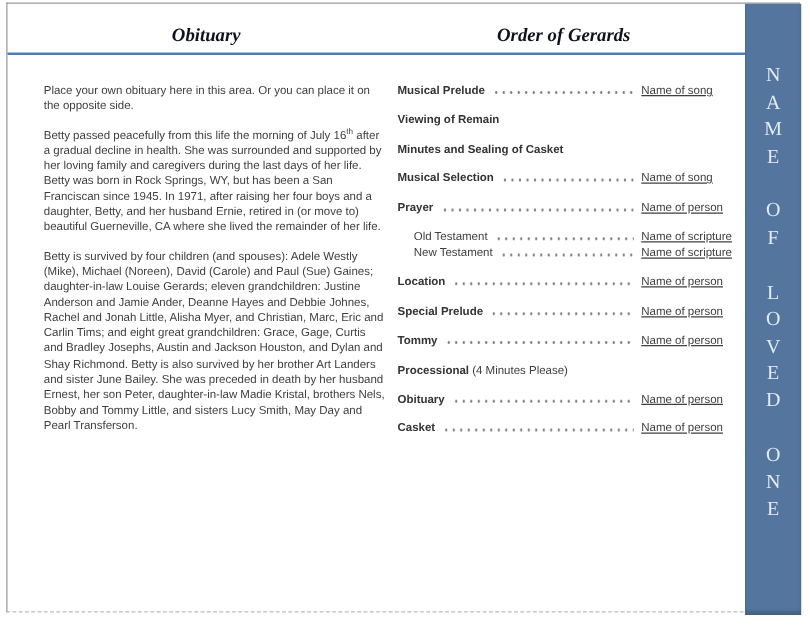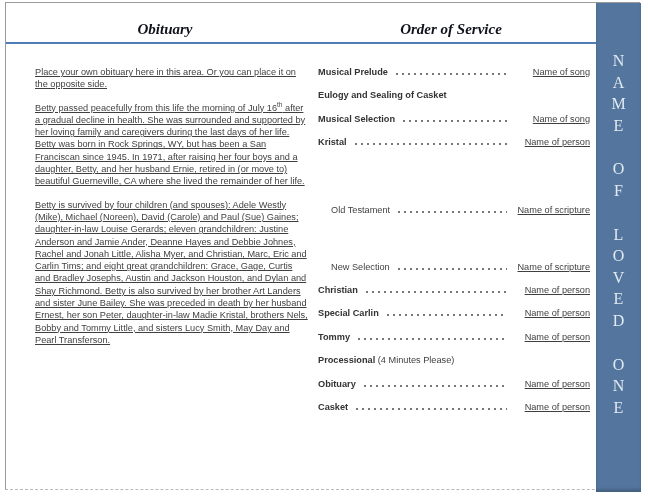--- a/index.html
+++ b/index.html
@@ -16,32 +16,32 @@
   }
   .page-title{
     position:absolute;top:21px;
     font-family:"Liberation Serif", serif;font-weight:bold;font-style:italic;
     font-size:15px;color:#10121b;text-align:center;
   }
   .title-left{left:6px;width:318px;}
   .title-right{left:320px;width:262px;}
   .obituary-text{
     position:absolute;left:35px;top:66px;width:273px;
-    font-size:9.2px;line-height:12.3px;color:#3f3f3f;text-decoration:underline;
+    font-size:9.2px;line-height:12.3px;color:#3f3f3f;
   }
   .obituary-text p{margin:0 0 11px 0;}
   .obituary-text sup{font-size:6.5px;line-height:0;}
   .service-list{
     position:absolute;left:318px;top:66px;width:272px;color:#3f3f3f;
   }
-  .svc-row{display:flex;align-items:baseline;font-size:9.2px;line-height:12px;text-align:right;}
+  .svc-row{display:flex;align-items:baseline;font-size:9.2px;line-height:12px;}
   .mb-main{margin-bottom:11.4px;}
   .mb-tight{margin-bottom:1px;}
   .svc-label{font-weight:bold;white-space:nowrap;color:#333333;}
-  .svc-row.sub .svc-label{font-weight:normal;padding-left:13px;color:#3f3f3f;margin-top:44px;}
+  .svc-row.sub .svc-label{font-weight:normal;padding-left:13px;color:#3f3f3f;}
   .svc-suffix{font-weight:normal;white-space:pre;}
   .svc-leader{
     flex:1;align-self:stretch;margin:0 6px;
     background-image:radial-gradient(circle, #777777 0.8px, transparent 1.2px);
     background-size:6px 4px;background-repeat:repeat-x;
     background-position:0 calc(100% - 2px);
   }
   .svc-value{width:77px;flex-shrink:0;font-weight:normal;text-decoration:underline;}
   .sidebar{
     position:absolute;left:596px;top:3px;width:45px;height:489px;box-sizing:border-box;
@@ -51,66 +51,69 @@
   }
   .v-word{margin-bottom:22px;}
   .v-letter{line-height:21.6px;text-align:center;}
 </style>
 </head>
 <body>
 
 <div class="frame"></div>
 
 <div class="page-title title-left">Obituary</div>
-<div class="page-title title-right">Order of Service</div>
+<div class="page-title title-right">Order of Gerards</div>
 
 <div class="accent-line" style="background: rgb(78, 125, 183);"></div>
 
 <div class="obituary-text">
   <p>Place your own obituary here in this area. Or you can place it on the opposite side.</p>
   <p><span>Betty passed peacefully from this life the morning of July 16</span><sup>th</sup><span> after a gradual decline in health.  She was surrounded and supported by her loving family and caregivers during the last days of her life.  Betty was born in Rock Springs, WY, but has been a San Franciscan since 1945.  In 1971, after raising her four boys and a daughter, Betty, and her husband Ernie, retired in (or move to) beautiful Guerneville, CA where she lived the remainder of her life.</span></p>
   <p>Betty is survived by four children (and spouses): Adele Westly (Mike), Michael (Noreen), David (Carole) and Paul (Sue) Gaines;  daughter-in-law Louise Gerards;  eleven grandchildren: Justine Anderson and Jamie Ander, Deanne Hayes and Debbie Johnes, Rachel and Jonah Little, Alisha Myer, and Christian, Marc, Eric and Carlin Tims;  and eight great grandchildren: Grace, Gage, Curtis and Bradley Josephs, Austin and Jackson Houston, and Dylan and Shay Richmond.  Betty is also survived by her brother Art Landers and sister June Bailey.  She was preceded in death by her husband Ernest, her son Peter, daughter-in-law Madie Kristal, brothers Nels, Bobby and Tommy Little, and sisters Lucy Smith, May Day and Pearl Transferson.</p>
 </div>
 
 <div class="service-list" id="service-list">
     <div class="svc-row mb-main">
       <span class="svc-label">Musical Prelude</span>
       <div class="svc-leader"></div>
       <span class="svc-value">Name of song</span>
     </div>
     <div class="svc-row mb-main">
-      <span class="svc-label">Eulogy and Sealing of Casket</span>
+      <span class="svc-label">Viewing of Remain</span>
+    </div>
+    <div class="svc-row mb-main">
+      <span class="svc-label">Minutes and Sealing of Casket</span>
     </div>
     <div class="svc-row mb-main">
       <span class="svc-label">Musical Selection</span>
       <div class="svc-leader"></div>
       <span class="svc-value">Name of song</span>
     </div>
     <div class="svc-row mb-main">
-      <span class="svc-label">Kristal</span>
+      <span class="svc-label">Prayer</span>
       <div class="svc-leader"></div>
       <span class="svc-value">Name of person</span>
     </div>
     <div class="svc-row sub mb-tight">
       <span class="svc-label">Old Testament</span>
       <div class="svc-leader"></div>
       <span class="svc-value">Name of scripture</span>
     </div>
     <div class="svc-row sub mb-main">
-      <span class="svc-label">New Selection</span>
+      <span class="svc-label">New Testament</span>
       <div class="svc-leader"></div>
       <span class="svc-value">Name of scripture</span>
     </div>
     <div class="svc-row mb-main">
-      <span class="svc-label">Christian</span>
+      <span class="svc-label">Location</span>
       <div class="svc-leader"></div>
       <span class="svc-value">Name of person</span>
     </div>
     <div class="svc-row mb-main">
-      <span class="svc-label">Special Carlin</span>
+      <span class="svc-label">Special Prelude</span>
       <div class="svc-leader"></div>
       <span class="svc-value">Name of person</span>
     </div>
     <div class="svc-row mb-main">
       <span class="svc-label">Tommy</span>
       <div class="svc-leader"></div>
       <span class="svc-value">Name of person</span>
     </div>
     <div class="svc-row mb-main">
       <span class="svc-label">Processional</span>

